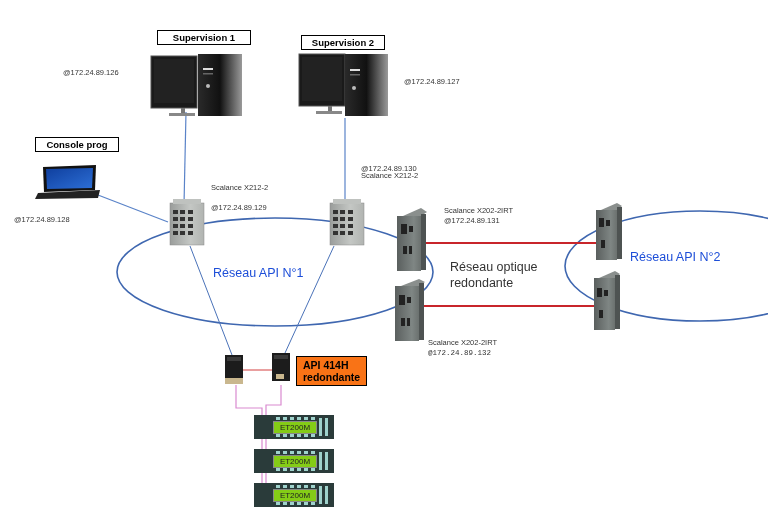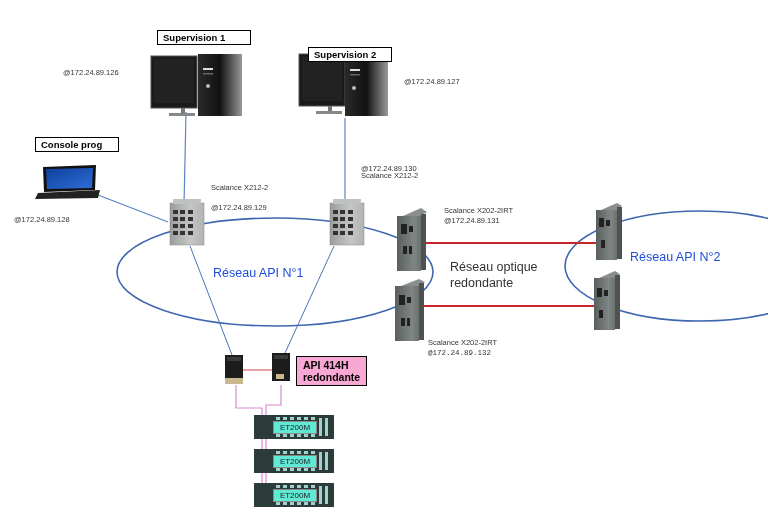--- a/index.html
+++ b/index.html
@@ -1,24 +1,24 @@
 <!DOCTYPE html>
 <html><head>
 <meta charset="utf-8">
 <style>
   html, body { margin:0; padding:0; background:#ffffff; }
   body { width:768px; height:522px; position:relative; overflow:hidden; font-family:"Liberation Sans", sans-serif; }
   #diagram { position:absolute; left:0; top:0; width:768px; height:522px; }
   .lbl { position:absolute; font-family:"Liberation Sans", sans-serif; color:#222; white-space:nowrap; }
   .small { font-size:7.5px; line-height:10px; color:#333; }
-  .boxed { border:1px solid #000; background:#fff; font-weight:bold; font-size:9.5px; padding:1px 5px; color:#000; }
+  .boxed { border:1px solid #000; background:#fff; font-weight:bold; font-size:9.5px; padding:1px 5px; color:#000;text-align:center; }
   .netname { font-size:12.5px; color:#1d4ed8; }
   .netname2 { font-size:12.5px; color:#333; text-align:left; line-height:16px; }
-  .api-box { border:1px solid #000; background:#f9a8d4; font-weight:bold; font-size:10.5px; line-height:12px; padding:2px 6px; color:#000; }
-  .et-label { position:absolute; background:#5eead4; border:1px solid #888; font-size:8px; color:#222; text-align:center; line-height:11px; }
+  .api-box { border:1px solid #000; background:#f97316; font-weight:bold; font-size:10.5px; line-height:12px; padding:2px 6px; color:#000; }
+  .et-label { position:absolute; background:#84cc16; border:1px solid #888; font-size:8px; color:#222; text-align:center; line-height:11px; }
 </style>
 </head>
 <body>
 
 <svg id="diagram" viewBox="0 0 768 522" xmlns="http://www.w3.org/2000/svg">
   <defs>
     <linearGradient id="g-switch" x1="0" x2="1">
       <stop offset="0" stop-color="#9a9d9b"></stop>
         <stop offset="0.6" stop-color="#c4c7c4"></stop>
         <stop offset="1" stop-color="#b1b4b1"></stop>
@@ -227,21 +227,21 @@
         <rect x="311" y="502" width="4" height="3"></rect>
       <rect x="319" y="486" width="3" height="18"></rect>
         <rect x="325" y="486" width="3" height="18"></rect>
     </g>
   </g>
 </svg>
 
 <div class="lbl boxed" style="left:157px; top:30px; width:82px;">Supervision 1</div>
 <div class="lbl small" style="left:63px; top:68px;">@172.24.89.126</div>
 
-<div class="lbl boxed" style="left:308px; top:35px; width:72px;margin-top:12px;">Supervision 2</div>
+<div class="lbl boxed" style="left:301px; top:35px; width:72px;">Supervision 2</div>
 <div class="lbl small" style="left:404px; top:77px;">@172.24.89.127</div>
 
 <div class="lbl boxed" style="left:35px; top:137px; width:72px;">Console prog</div>
 <div class="lbl small" style="left:14px; top:215px;">@172.24.89.128</div>
 
 <div class="lbl small" style="left:211px; top:183px;">Scalance X212-2</div>
 <div class="lbl small" style="left:211px; top:203px;">@172.24.89.129</div>
 
 <div class="lbl small" style="left:361px; top:171px;">Scalance X212-2</div>
 <div class="lbl small" style="left:361px; top:164px;">@172.24.89.130</div>

